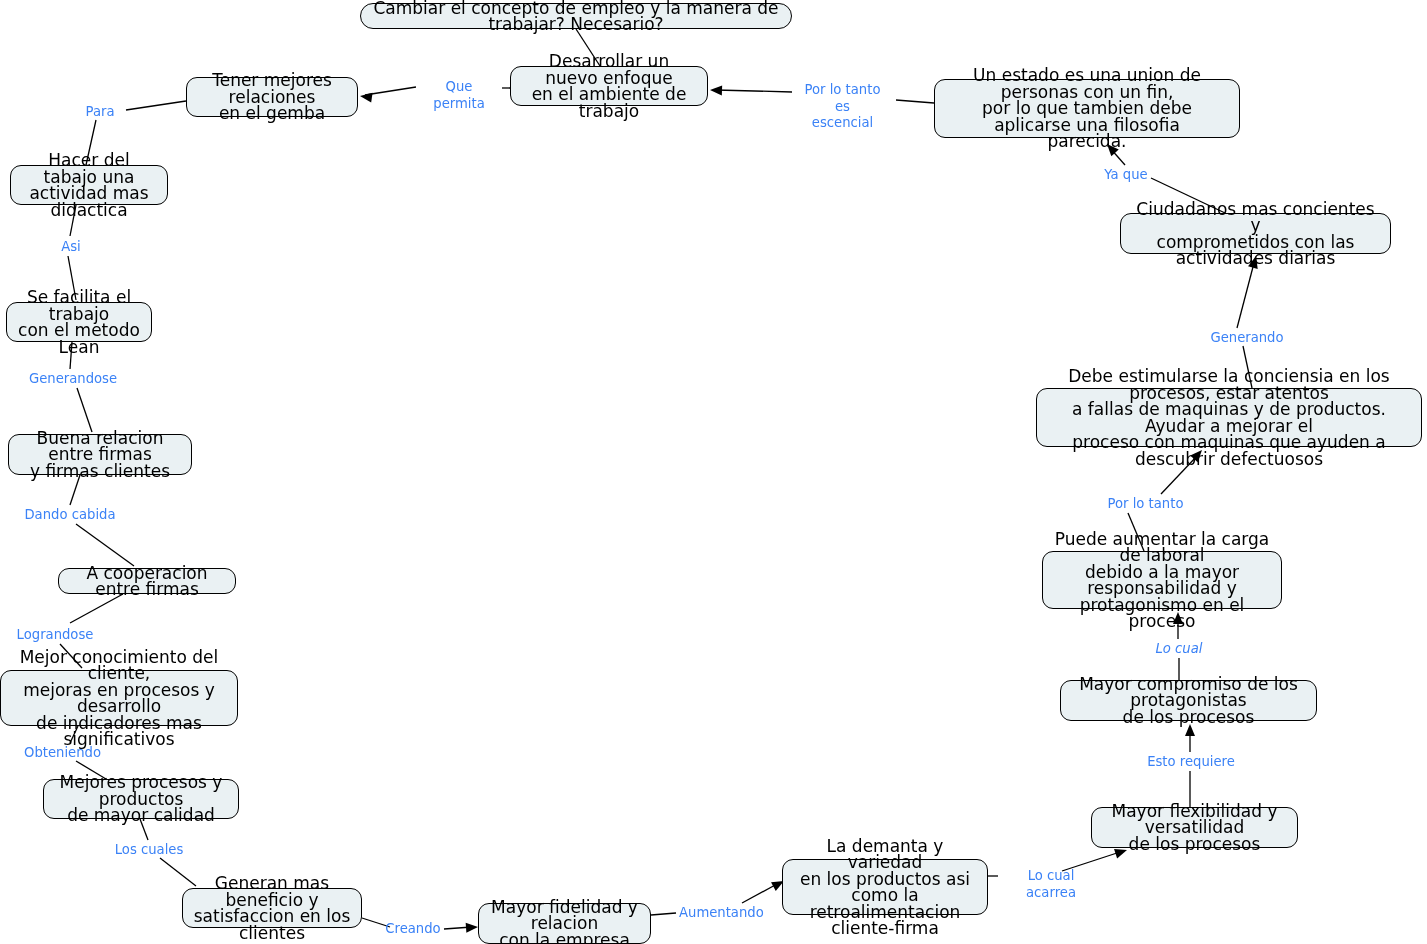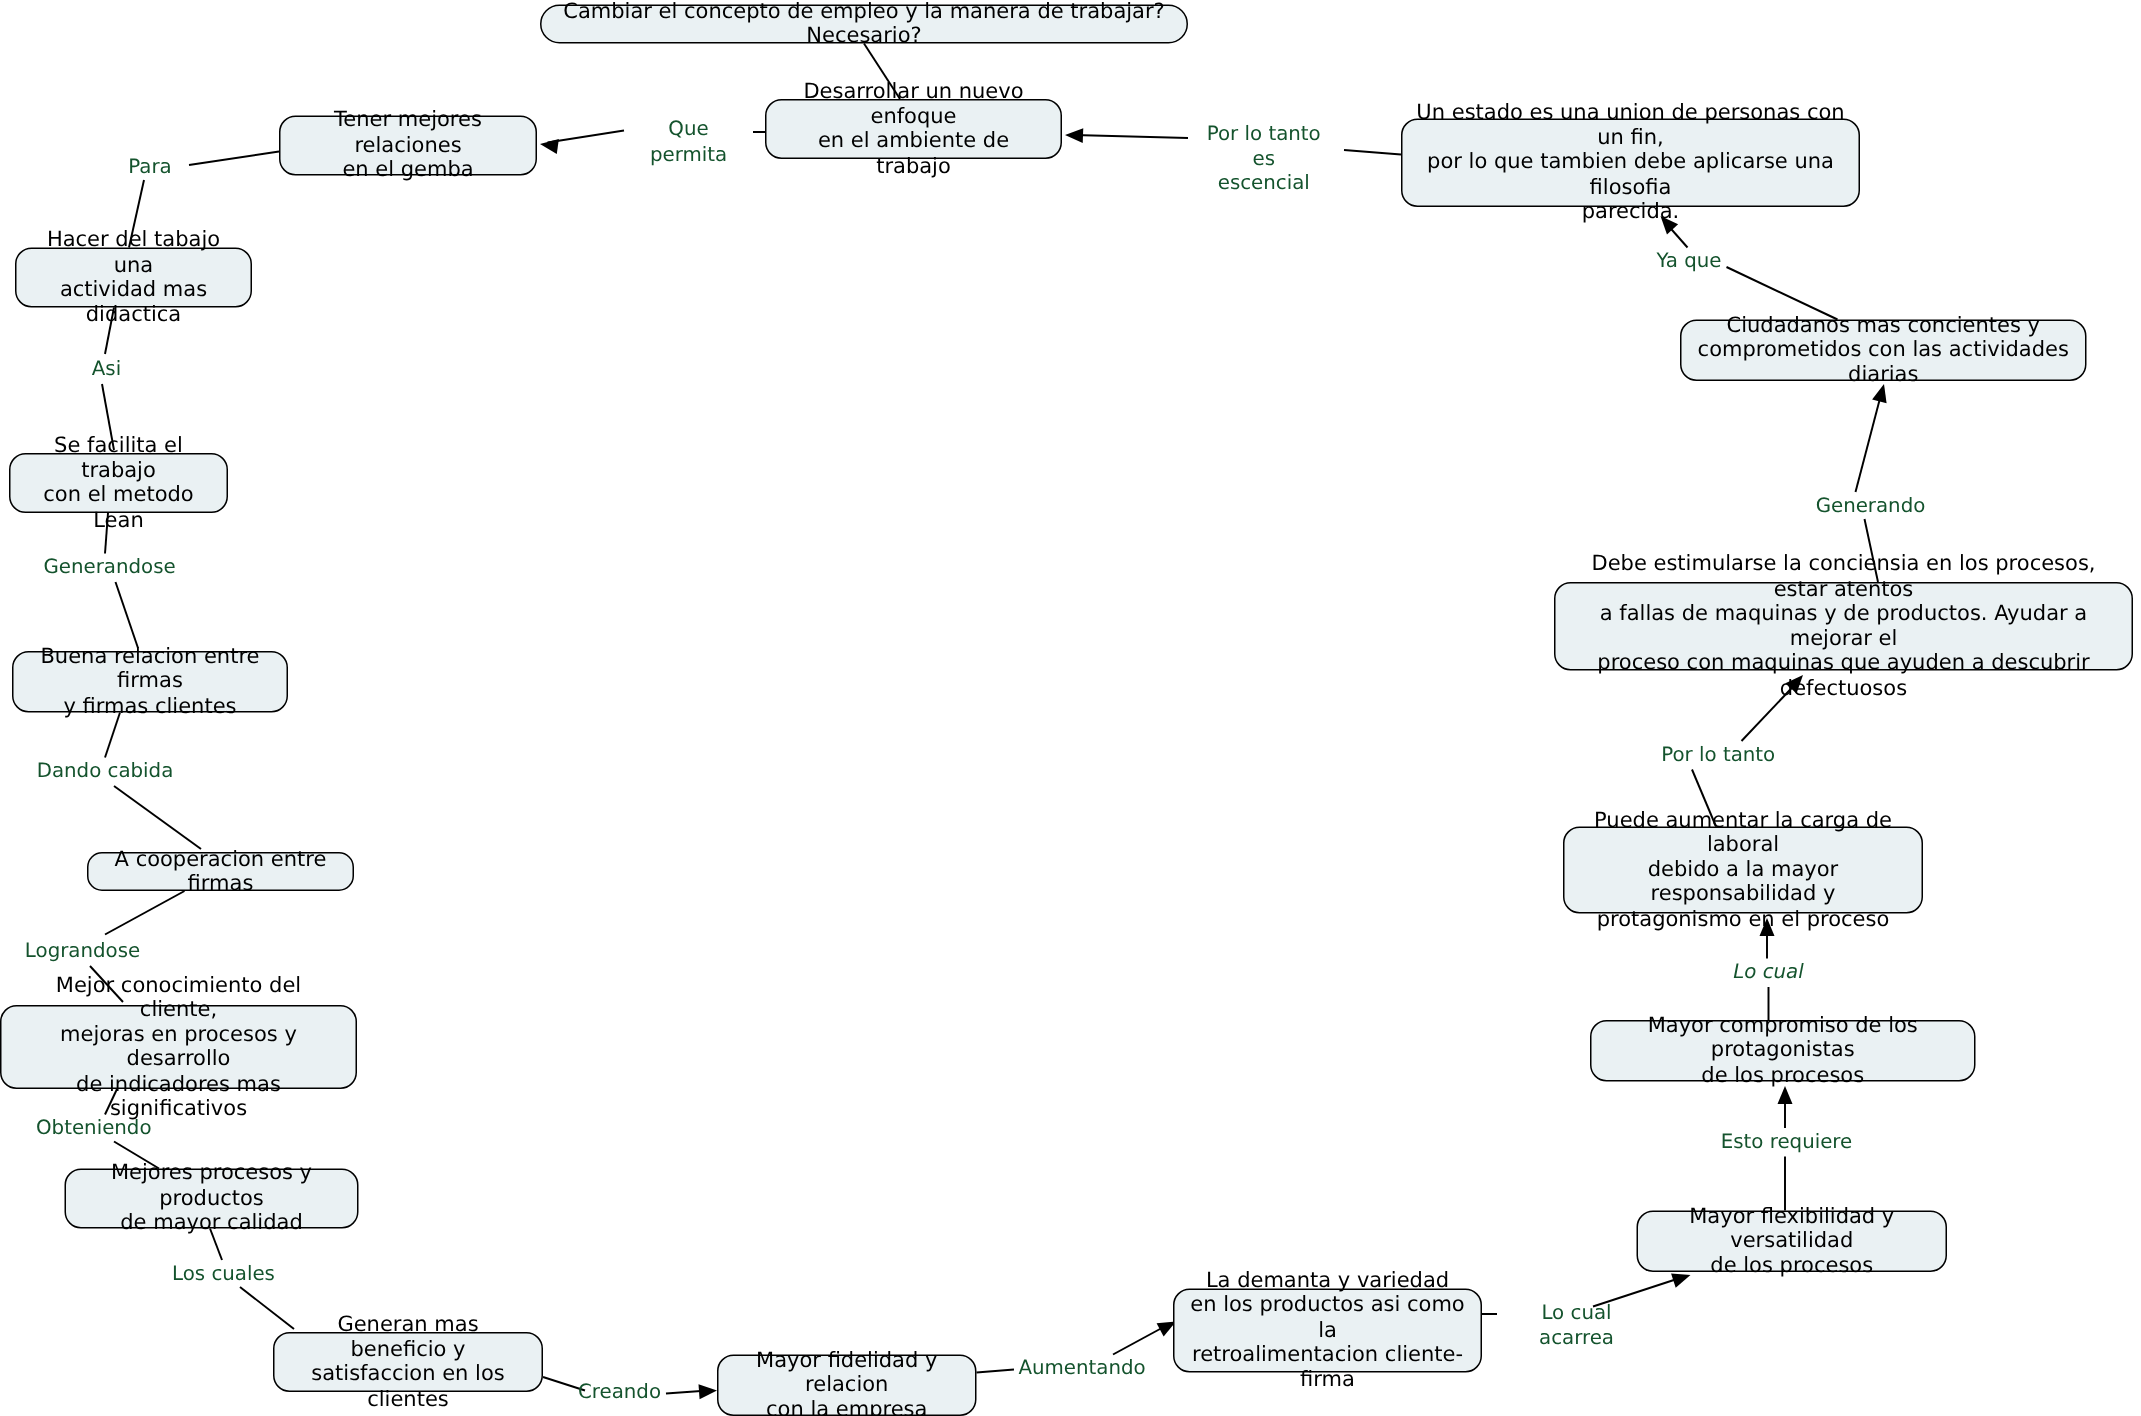--- a/index.html
+++ b/index.html
@@ -32,36 +32,36 @@
   .node {
     position: absolute;
     box-sizing: border-box;
     background: #eaf1f3;
     border: 1.3px solid #000000;
     border-radius: 11px;
     display: flex;
     align-items: center;
     justify-content: center;
     text-align: center;
-    font-size: 14px;
+    font-size: 17px;
     line-height: 16.5px;
     padding: 4px 9px;
     white-space: pre-line;
     color: #000000;
   }
   .node.root {
     border-radius: 13px;
   }
   .linklabel {
     position: absolute;
     font-size: 13.2px;
     line-height: 16.5px;
     text-align: center;
     white-space: pre-line;
-    color: #14532d;
+    color: #3b82f6;
     background: transparent;
   }
 </style>
 </head>
 <body>
 
 <div id="canvas">
   <svg id="edges" viewBox="0 0 1427 944">
       <path d="M 576 29 L 600 66" stroke="#000000" stroke-width="1.3" fill="none"></path>
       <path d="M 416 87 L 365 95" stroke="#000000" stroke-width="1.3" fill="none"></path>
@@ -135,21 +135,21 @@
 retroalimentacion cliente-firma</div>
       <div class="node" style="left: 478px; top: 903px; width: 173px; height: 41px;">Mayor fidelidad y relacion
 con la empresa</div>
       <div class="node" style="left: 182px; top: 888px; width: 180px; height: 40px;">Generan mas beneficio y
 satisfaccion en los clientes</div>
       <div class="node" style="left: 43px; top: 779px; width: 196px; height: 40px;">Mejores procesos y productos
 de mayor calidad</div>
       <div class="node" style="left: 0px; top: 670px; width: 238px; height: 56px;">Mejor conocimiento del cliente,
 mejoras en procesos y desarrollo
 de indicadores mas significativos</div>
-      <div class="node" style="left: 58px; top: 568px; width: 178px; height: 26px; border-radius: 10px;">A cooperacion entre firmas</div>
+      <div class="node" style="left: 58px; top: 568px; width: 178px; height: 26px;">A cooperacion entre firmas</div>
       <div class="node" style="left: 8px; top: 434px; width: 184px; height: 41px;">Buena relacion entre firmas
 y firmas clientes</div>
       <div class="node" style="left: 6px; top: 302px; width: 146px; height: 40px;">Se facilita el trabajo
 con el metodo Lean</div>
       <div class="node" style="left: 10px; top: 165px; width: 158px; height: 40px;">Hacer del tabajo una
 actividad mas didactica</div>
     </div>
   <div id="labels-layer">
       <div class="linklabel" style="left: 78px; top: 104px; width: 44px;">Para</div>
       <div class="linklabel" style="left: 419px; top: 79px; width: 80px;">Que permita</div>

